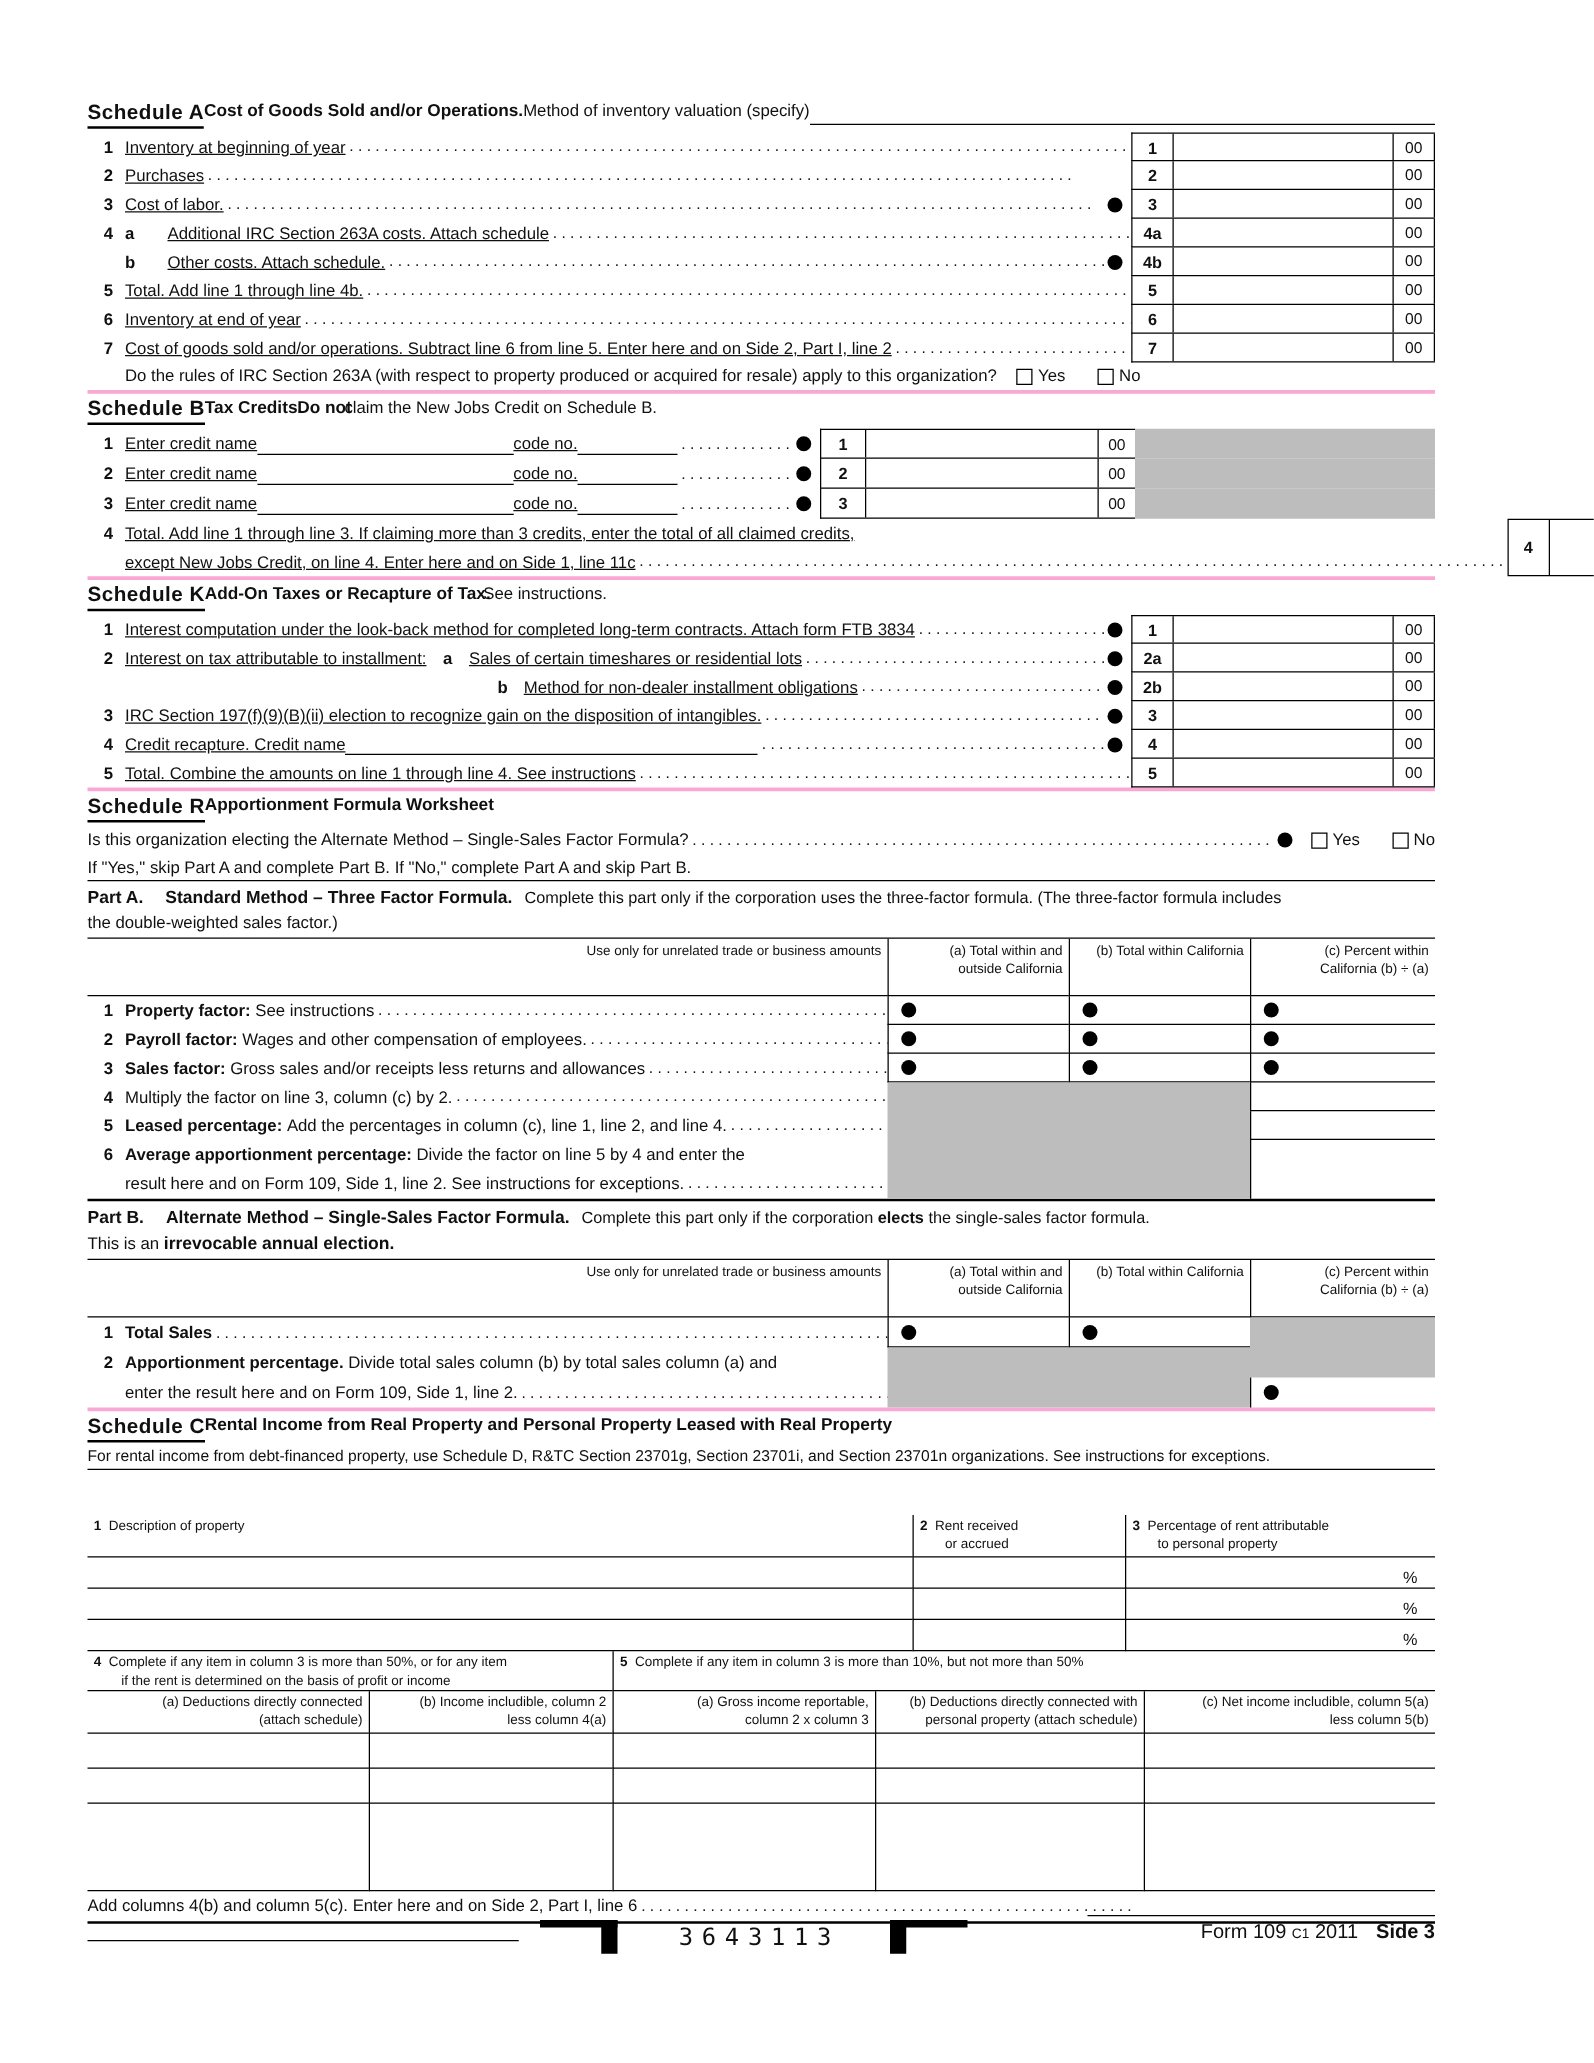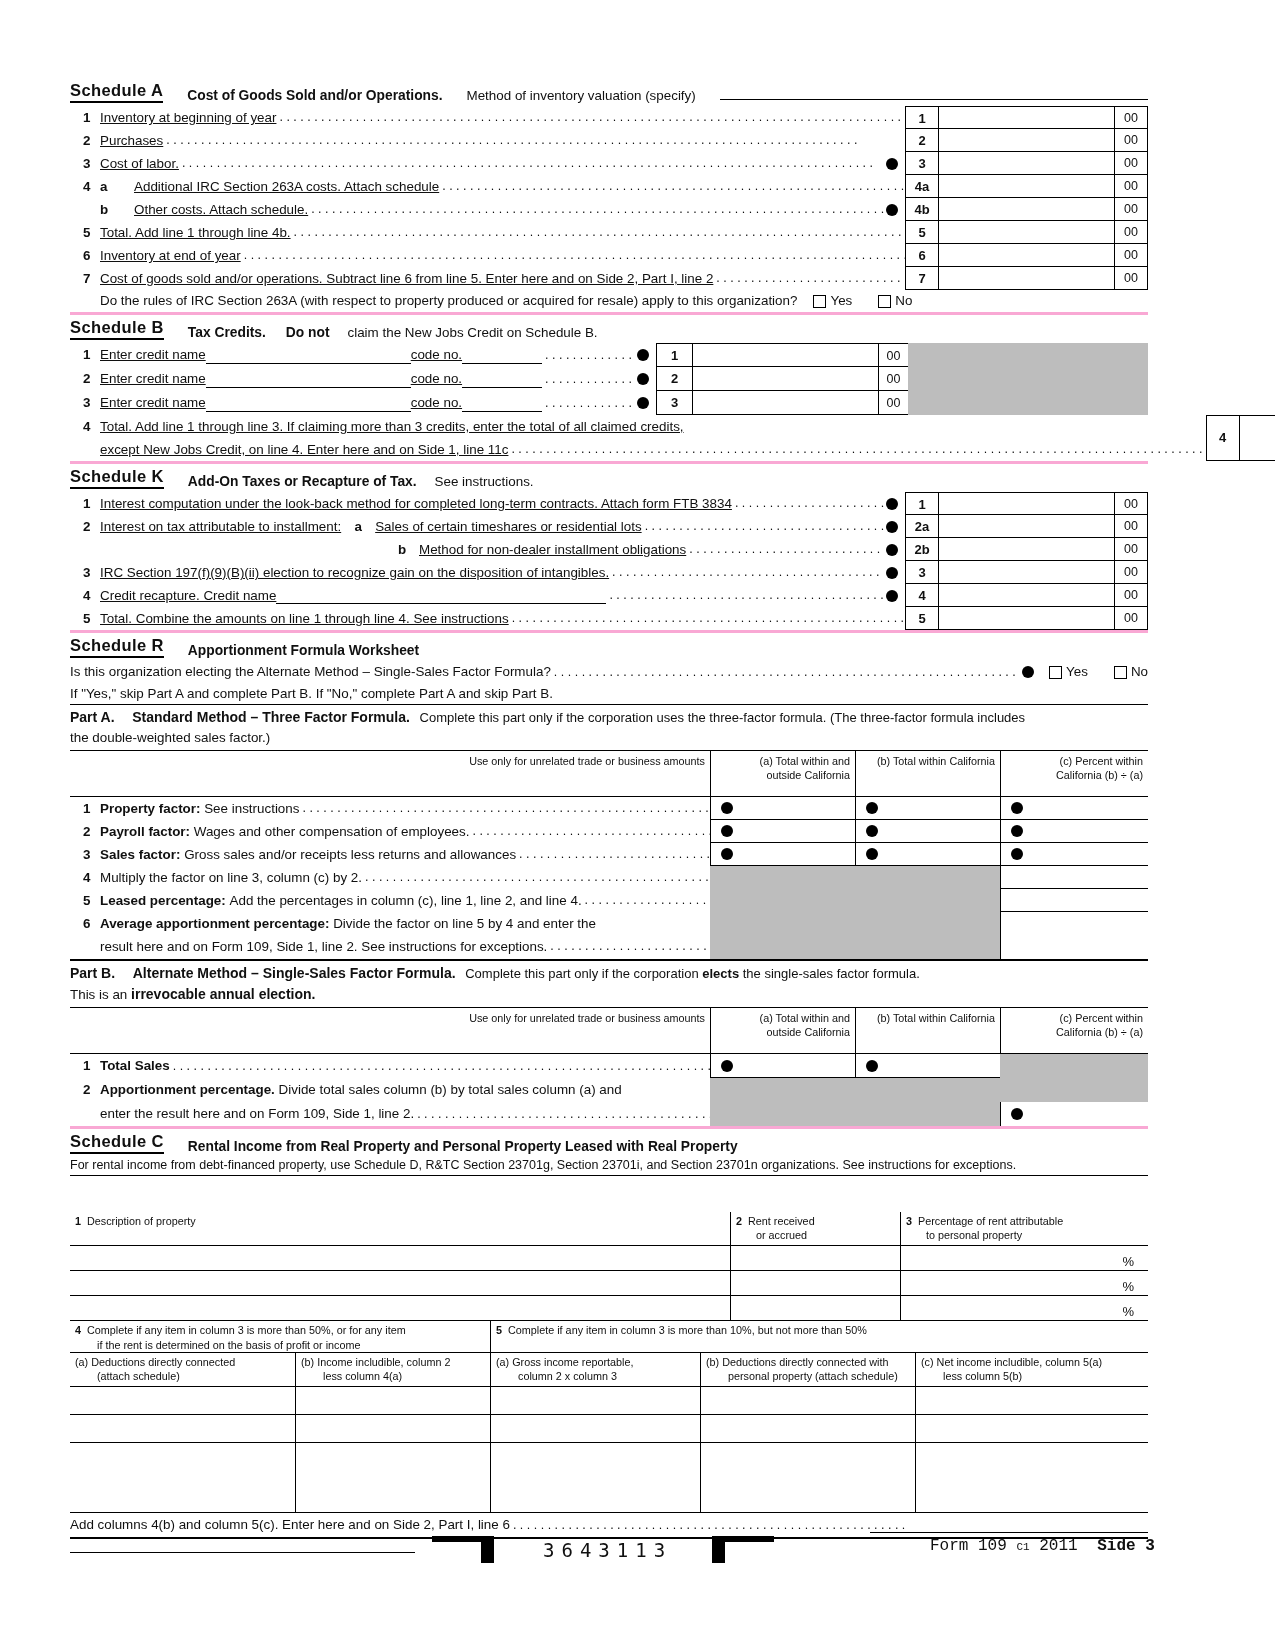--- a/index.html
+++ b/index.html
@@ -2,21 +2,21 @@
 <html><head>
 <meta charset="utf-8">
 <style>
   * { box-sizing: border-box; margin: 0; padding: 0; }
   html,body { background:#fff; }
   body { width:1275px; height:1650px; font-family:"Liberation Sans",sans-serif; color:#101010; position:relative; }
   .page { position:relative; width:1275px; height:1650px; overflow:hidden; }
   .content { position:absolute; left:70px; top:78px; width:1078px; }
 
   
-  .schedhead { display:flex; align-items:flex-end; gap:24px; padding:3px 0 3px 0; }
+  .schedhead { display:flex; align-items:flex-start; gap:0; padding:3px 0 3px 0; }
   .heavy-top { border-top:3px solid #f9a8d4; }
   .med-top { border-top:2.5px solid #000; }
   .schedname { font-weight:bold; font-size:16.5px; letter-spacing:.4px; border-bottom:2.5px solid #000; padding-bottom:1px; }
   .schedtitle { font-weight:bold; font-size:13.8px; }
   .schedrest { font-size:13.4px; }
   .blank { display:inline-block; border-bottom:1px solid #000; height:15px; align-self:flex-end; margin-bottom:3px; }
 
   
   .frow { display:flex; align-items:stretch; height:23px; line-height:23px; font-size:13.4px; }
   .frow24 { height:24px; line-height:24px; }
@@ -76,34 +76,34 @@
   .cnote { font-size:12.5px; height:19px; line-height:17px; border-bottom:1px solid #000; }
   .ctable { display:grid; grid-template-columns:660px 170px 248px; grid-template-rows:34px 25px 25px 25px;margin-top:36px; }
   .cth { font-size:10.8px; line-height:1.3; padding:2px 5px; border-bottom:1px solid #000; }
   .cth b { margin-right:6px; }
   .ccell { border-bottom:1px solid #000; }
   .cpct { display:flex; align-items:flex-end; justify-content:flex-end; padding:0 14px 1px 0; font-size:13px; }
   .bandgrid { display:grid; grid-template-columns:420px 658px; grid-template-rows:32px; }
   .bandcell { font-size:10.8px; line-height:1.35; padding:2px 5px; border-bottom:1px solid #000; }
   .bandcell b { margin-right:6px; }
   .band2 { text-indent:0; padding-left:22px; }
-  .fivegrid { display:grid; grid-template-columns:225px 195px 210px 215px 233px; grid-template-rows:34px 28px 28px 70px; }
+  .fivegrid { display:grid; grid-template-columns:225px 195px 210px 215px 233px; grid-template-rows:34px 28px 28px 70px;text-align:right; }
   .fth { font-size:10.8px; line-height:1.3; padding:2px 5px; border-bottom:1px solid #000; }
   .fth .in { display:block; padding-left:22px; }
   .fcell { border-bottom:1px solid #000; }
   .addrow { display:flex; height:26px; line-height:24px; font-size:13.4px; border-bottom:2px solid #000; }
   .addspacer { flex:0 0 243px; }
 
   
   .foot-line-left { position:absolute; left:70px; top:1552px; width:345px; border-top:1.5px solid #000; }
   .cornerL { position:absolute; left:432px; top:1536px; width:62px; height:27px; border-top:6px solid #000; border-right:13px solid #000; }
   .cornerR { position:absolute; left:712px; top:1536px; width:62px; height:27px; border-top:6px solid #000; border-left:13px solid #000; }
   .barcode { position:absolute; left:543px; top:1539px; font-family:"DejaVu Sans Mono",monospace; font-size:19px; letter-spacing:7px; }
   .foot-line-right { position:absolute; left:870px; top:1532px; width:278px; border-top:1.5px solid #000; }
-  .foot-text { position:absolute; top:1537px; left:930px; width:218px; text-align:right; font-size:16px; white-space:nowrap;font-family:Liberation Mono, monospace; }
+  .foot-text { position:absolute; top:1537px; left:930px; width:218px; text-align:right; font-size:16px; white-space:nowrap; }
   .foot-text .c1 { font-size:11px; }
   .foot-text .side { font-weight:bold; margin-left:10px; }
 </style>
 </head>
 <body>
 
 <div class="page">
 <div class="content">
 
   <div>

